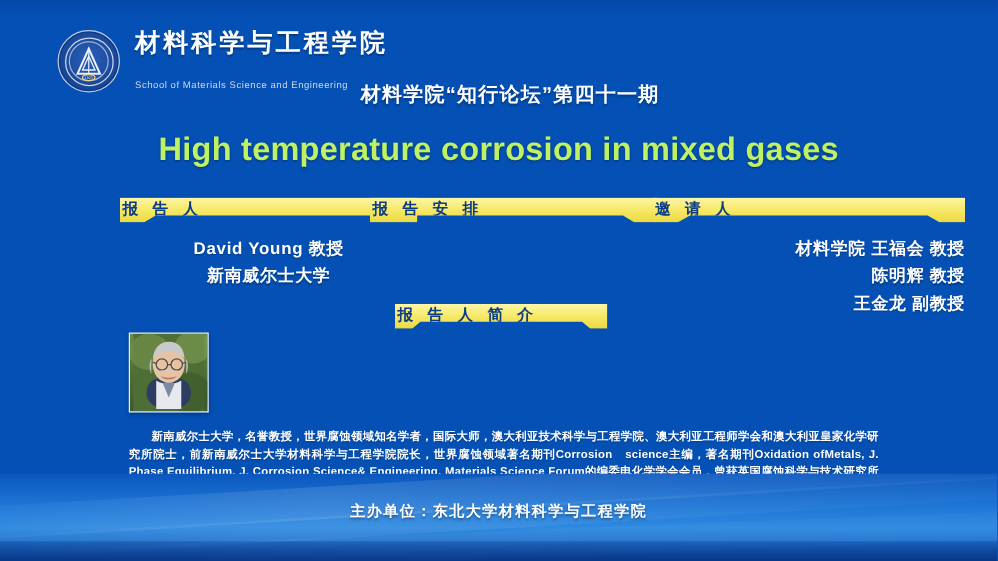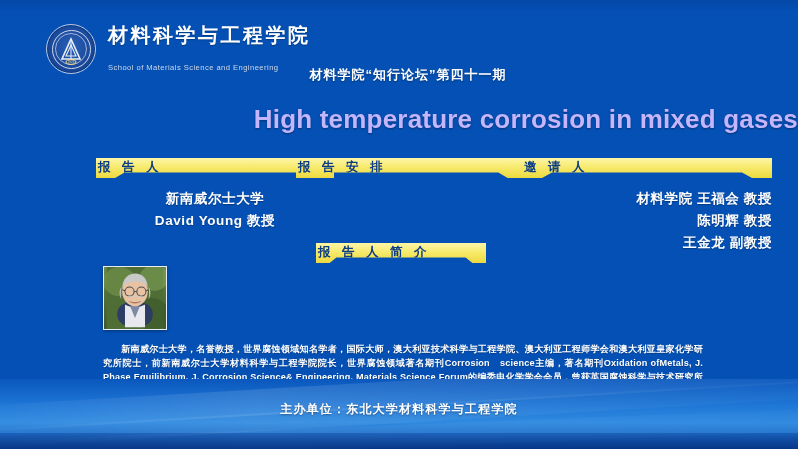--- a/index.html
+++ b/index.html
@@ -23,24 +23,24 @@
   .crest .ring{position:absolute;inset:4.5px;border-radius:50%;border:1px solid #cdd9ee;}
   .crest .ring2{position:absolute;inset:8px;border-radius:50%;border:.8px solid #9db4d8;}
   .crest svg{position:absolute;inset:0;width:100%;height:100%;}
   .logo-text{display:flex;flex-direction:column;justify-content:center;}
   .logo-cn{color:#ffffff;font-size:20px;font-weight:700;letter-spacing:2.5px;line-height:1.1;
     text-shadow:0 1px 1px rgba(0,0,0,.25);}
   .logo-en{color:#cfd9ea;font-size:7.6px;letter-spacing:.45px;margin-top:17px;}
 
   
   .subtitle{position:absolute;left:0;right:0;top:66px;text-align:center;
-    color:#ffffff;font-size:13px;font-weight:700;letter-spacing:1px;
+    color:#ffffff;font-size:16px;font-weight:700;letter-spacing:1px;
     text-shadow:0 1px 2px rgba(0,0,0,.3);padding-left:18px;}
-  .maintitle{position:absolute;left:0;right:0;top:104px;text-align:right;
-    color:#c4b5fd;font-size:26px;font-weight:700;letter-spacing:.2px;
+  .maintitle{position:absolute;left:0;right:0;top:104px;text-align:center;
+    color:#bef264;font-size:26px;font-weight:700;letter-spacing:.2px;
     text-shadow:0 1px 2px rgba(0,0,0,.35);}
 
   
   .ribbon{
     position:relative;height:20px;display:flex;align-items:center;justify-content:flex-start;
     background:linear-gradient(180deg,#fdf6a8 0%,#f7e96a 48%,#ecd93f 100%);
     color:#0b3d86;font-size:12.5px;font-weight:700;letter-spacing:4px;
     clip-path:polygon(0 0,100% 0,100% 100%,92% 100%,88% 72%,12% 72%,8% 100%,0 100%);
     box-shadow:0 1px 2px rgba(0,0,0,.2);
   }
@@ -111,22 +111,22 @@
   </div>
 
   <div class="subtitle">材料学院“知行论坛”第四十一期</div>
   <div class="maintitle">High temperature corrosion in mixed gases</div>
 
   <div class="col" id="col-speaker">
     <div class="ribbon">
       <span>报 告 人</span>
     </div>
     <div class="lines">
+      <div>David Young  教授</div>
       <div>新南威尔士大学</div>
-      <div>David Young  教授</div>
     </div>
   </div>
 
   <div class="col" id="col-schedule">
     <div class="ribbon">
       <span>报 告 安 排</span>
     </div>
   </div>
 
   <div class="col" id="col-invite">

